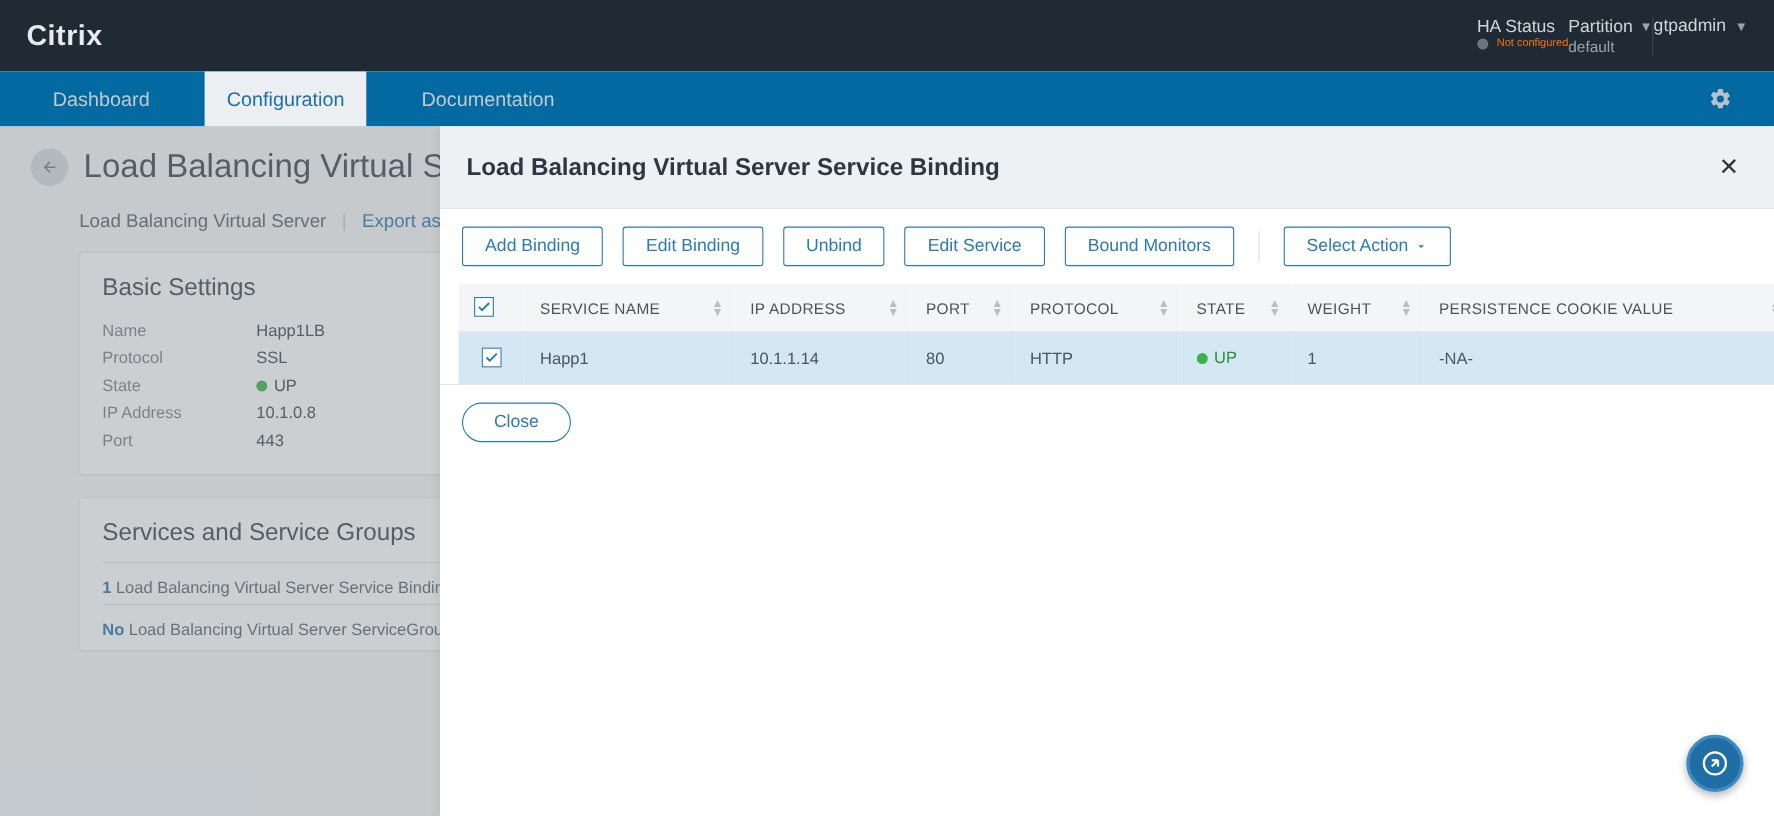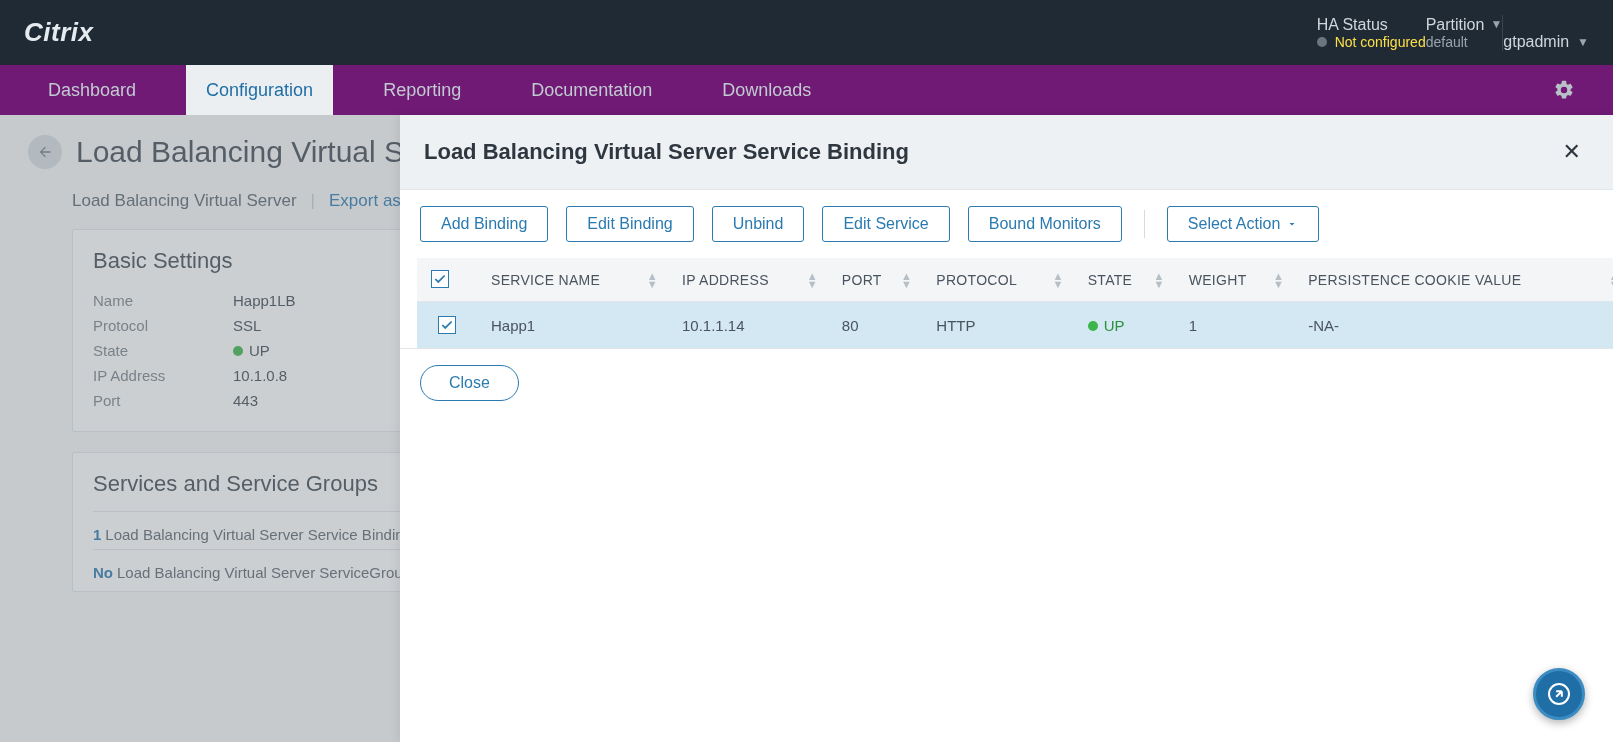--- a/index.html
+++ b/index.html
@@ -2,36 +2,36 @@
 <html><head>
 <meta charset="utf-8">
 <style>
   * { box-sizing: border-box; margin: 0; padding: 0; }
   html, body { width: 1613px; height: 742px; font-family: Arial, Helvetica, sans-serif; overflow: hidden; background: #fff; }
   body { position: relative; }
 
   
   .topbar { height: 65px; background: #1f2a35; color: #cfd6dc; display: flex; align-items: center; padding: 0 24px; justify-content: space-between; }
   .brand { display: flex; align-items: baseline; gap: 10px; font-size: 26px; color: #e6ebef; }
-  .brand-strong { font-weight: 700; letter-spacing: 0.5px; font-style: italic; }
+  .brand-strong { font-weight: 700; letter-spacing: 0.5px; }
   .brand-rest { font-weight: 400; font-size: 22px; color: #c7ced4; letter-spacing: 0.3px; }
-  .topbar-right { display: flex; align-items: flex-end; }
+  .topbar-right { display: flex; align-items: flex-start; }
   .ha-block { line-height: 1.2; }
   .ha-label { font-size: 16px; color: #cfd6dc; }
-  .ha-status { display: flex; align-items: center; gap: 8px; font-size: 14px; color: #fde047; }
+  .ha-status { display: flex; align-items: center; gap: 8px; font-size: 10px; color: #f97316; }
   .ha-dot { width: 10px; height: 10px; border-radius: 50%; background: #6b7580; display: inline-block; }
   .partition-block { line-height: 1.2; cursor: pointer; }
   .partition-label { font-size: 16px; color: #cfd6dc; display: flex; align-items: center; gap: 6px; }
   .partition-value { font-size: 14px; color: #9aa4ad; }
   .chev { font-size: 12px; color: #9aa4ad; }
   .vdiv { width: 1px; height: 36px; background: #3a4550; }
   .user-block { display: flex; align-items: center; gap: 8px; cursor: pointer; color: #cfd6dc; font-size: 16px; }
 
   
-  .navbar { height: 50px; background: #701a75; display: flex; align-items: stretch; padding: 0 28px; gap: 30px; }
+  .navbar { height: 50px; background: #0369a1; display: flex; align-items: stretch; padding: 0 28px; gap: 30px; }
   .navtab { display: flex; align-items: center; padding: 0 20px; color: #c2cad1; font-size: 18px; cursor: pointer; }
   .navtab.active { background: #eceff1; color: #1f6fa6; }
   .navbar-right { margin-left: auto; display: flex; align-items: center; padding-right: 10px; }
   .gear { width: 22px; height: 22px; color: #b9c1c8; cursor: pointer; }
 
   
   .bg-content { position: absolute; top: 115px; left: 0; right: 0; bottom: 0; background: #f5f7f9; padding: 20px 28px; }
   .bg-content .overlay-dim { position: absolute; inset: 0; background: rgba(120,128,135,0.38); pointer-events: none; }
   .bg-head { display: flex; align-items: center; gap: 14px; color: #495560; }
   .back-circle { width: 34px; height: 34px; border-radius: 50%; background: #d6dde2; display: flex; align-items: center; justify-content: center; color: #6f7b85; font-size: 18px; }
@@ -108,27 +108,21 @@
 </div>
 
 <div class="navbar">
   <div class="navtab">
       <span>Dashboard</span>
     </div>
   <div class="navtab active">
       <span>Configuration</span>
     </div>
   <div class="navtab">
-      <span>Reporting</span>
-    </div>
-  <div class="navtab">
       <span>Documentation</span>
-    </div>
-  <div class="navtab">
-      <span>Downloads</span>
     </div>
   <div class="navbar-right">
     <svg class="gear" viewBox="0 0 24 24" fill="currentColor">
         <path d="M19.14,12.94a7.14,7.14,0,0,0,.05-.94,7.14,7.14,0,0,0-.05-.94l2.03-1.58a.5.5,0,0,0,.12-.64l-1.92-3.32a.5.5,0,0,0-.6-.22l-2.39.96a7.03,7.03,0,0,0-1.62-.94l-.36-2.54A.5.5,0,0,0,13.9,2h-3.8a.5.5,0,0,0-.49.42L9.25,4.96a7.03,7.03,0,0,0-1.62.94l-2.39-.96a.5.5,0,0,0-.6.22L2.72,8.48a.5.5,0,0,0,.12.64l2.03,1.58a7.14,7.14,0,0,0-.05.94,7.14,7.14,0,0,0,.05.94L2.84,14.16a.5.5,0,0,0-.12.64l1.92,3.32a.5.5,0,0,0,.6.22l2.39-.96a7.03,7.03,0,0,0,1.62.94l.36,2.54a.5.5,0,0,0,.49.42h3.8a.5.5,0,0,0,.49-.42l.36-2.54a7.03,7.03,0,0,0,1.62-.94l2.39.96a.5.5,0,0,0,.6-.22l1.92-3.32a.5.5,0,0,0-.12-.64ZM12,15.5A3.5,3.5,0,1,1,15.5,12,3.5,3.5,0,0,1,12,15.5Z"></path>
       </svg>
   </div>
 </div>
 
 <div class="bg-content">
   <div class="bg-head">

